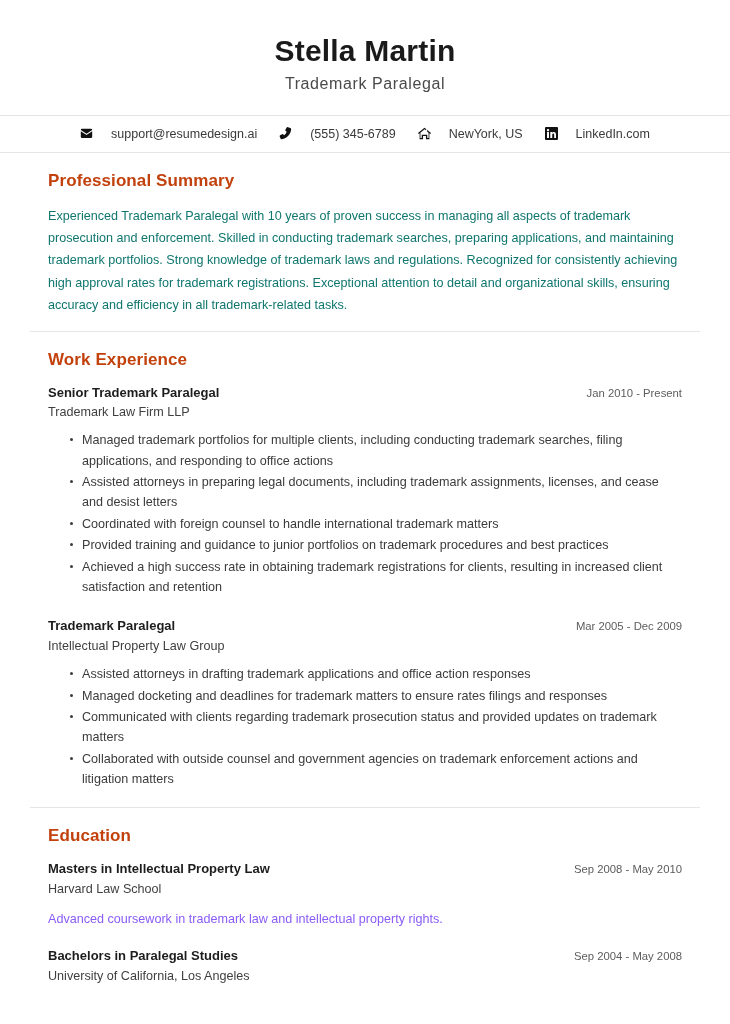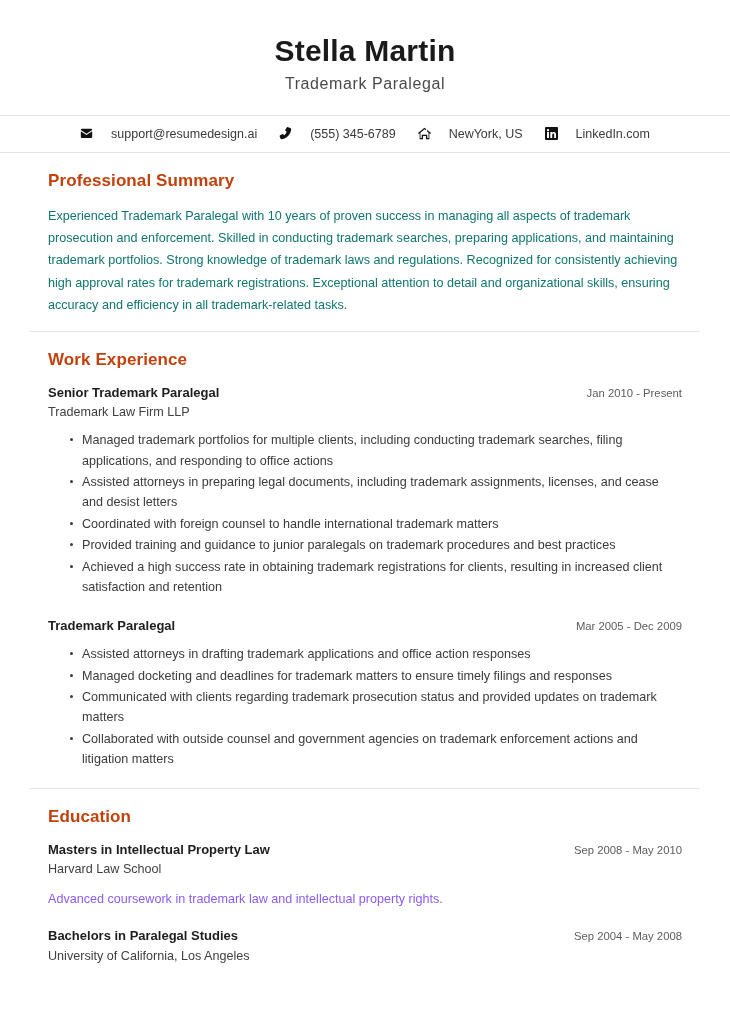--- a/index.html
+++ b/index.html
@@ -237,33 +237,34 @@
       <div class="entry">
         <div class="entry-head">
           <div class="entry-role">Senior Trademark Paralegal</div>
           <div class="entry-date">Jan 2010 - Present</div>
         </div>
         <div class="entry-org">Trademark Law Firm LLP</div>
         <ul class="bullets">
           <li>Managed trademark portfolios for multiple clients, including conducting trademark searches, filing applications, and responding to office actions</li>
           <li>Assisted attorneys in preparing legal documents, including trademark assignments, licenses, and cease and desist letters</li>
           <li>Coordinated with foreign counsel to handle international trademark matters</li>
-          <li>Provided training and guidance to junior paralegals on trademark procedures and best practices</li>
+          <li>Provided training and guidance to junior portfolios on trademark procedures and best practices</li>
           <li>Achieved a high success rate in obtaining trademark registrations for clients, resulting in increased client satisfaction and retention</li>
         </ul>
       </div>
 
       <div class="entry">
         <div class="entry-head">
           <div class="entry-role">Trademark Paralegal</div>
           <div class="entry-date">Mar 2005 - Dec 2009</div>
         </div>
+        <div class="entry-org">Intellectual Property Law Group</div>
         <ul class="bullets">
           <li>Assisted attorneys in drafting trademark applications and office action responses</li>
-          <li>Managed docketing and deadlines for trademark matters to ensure timely filings and responses</li>
+          <li>Managed docketing and deadlines for trademark matters to ensure rates filings and responses</li>
           <li>Communicated with clients regarding trademark prosecution status and provided updates on trademark matters</li>
           <li>Collaborated with outside counsel and government agencies on trademark enforcement actions and litigation matters</li>
         </ul>
       </div>
 
     </div>
   </div>
 
   <div class="rule-inset"></div>
 

